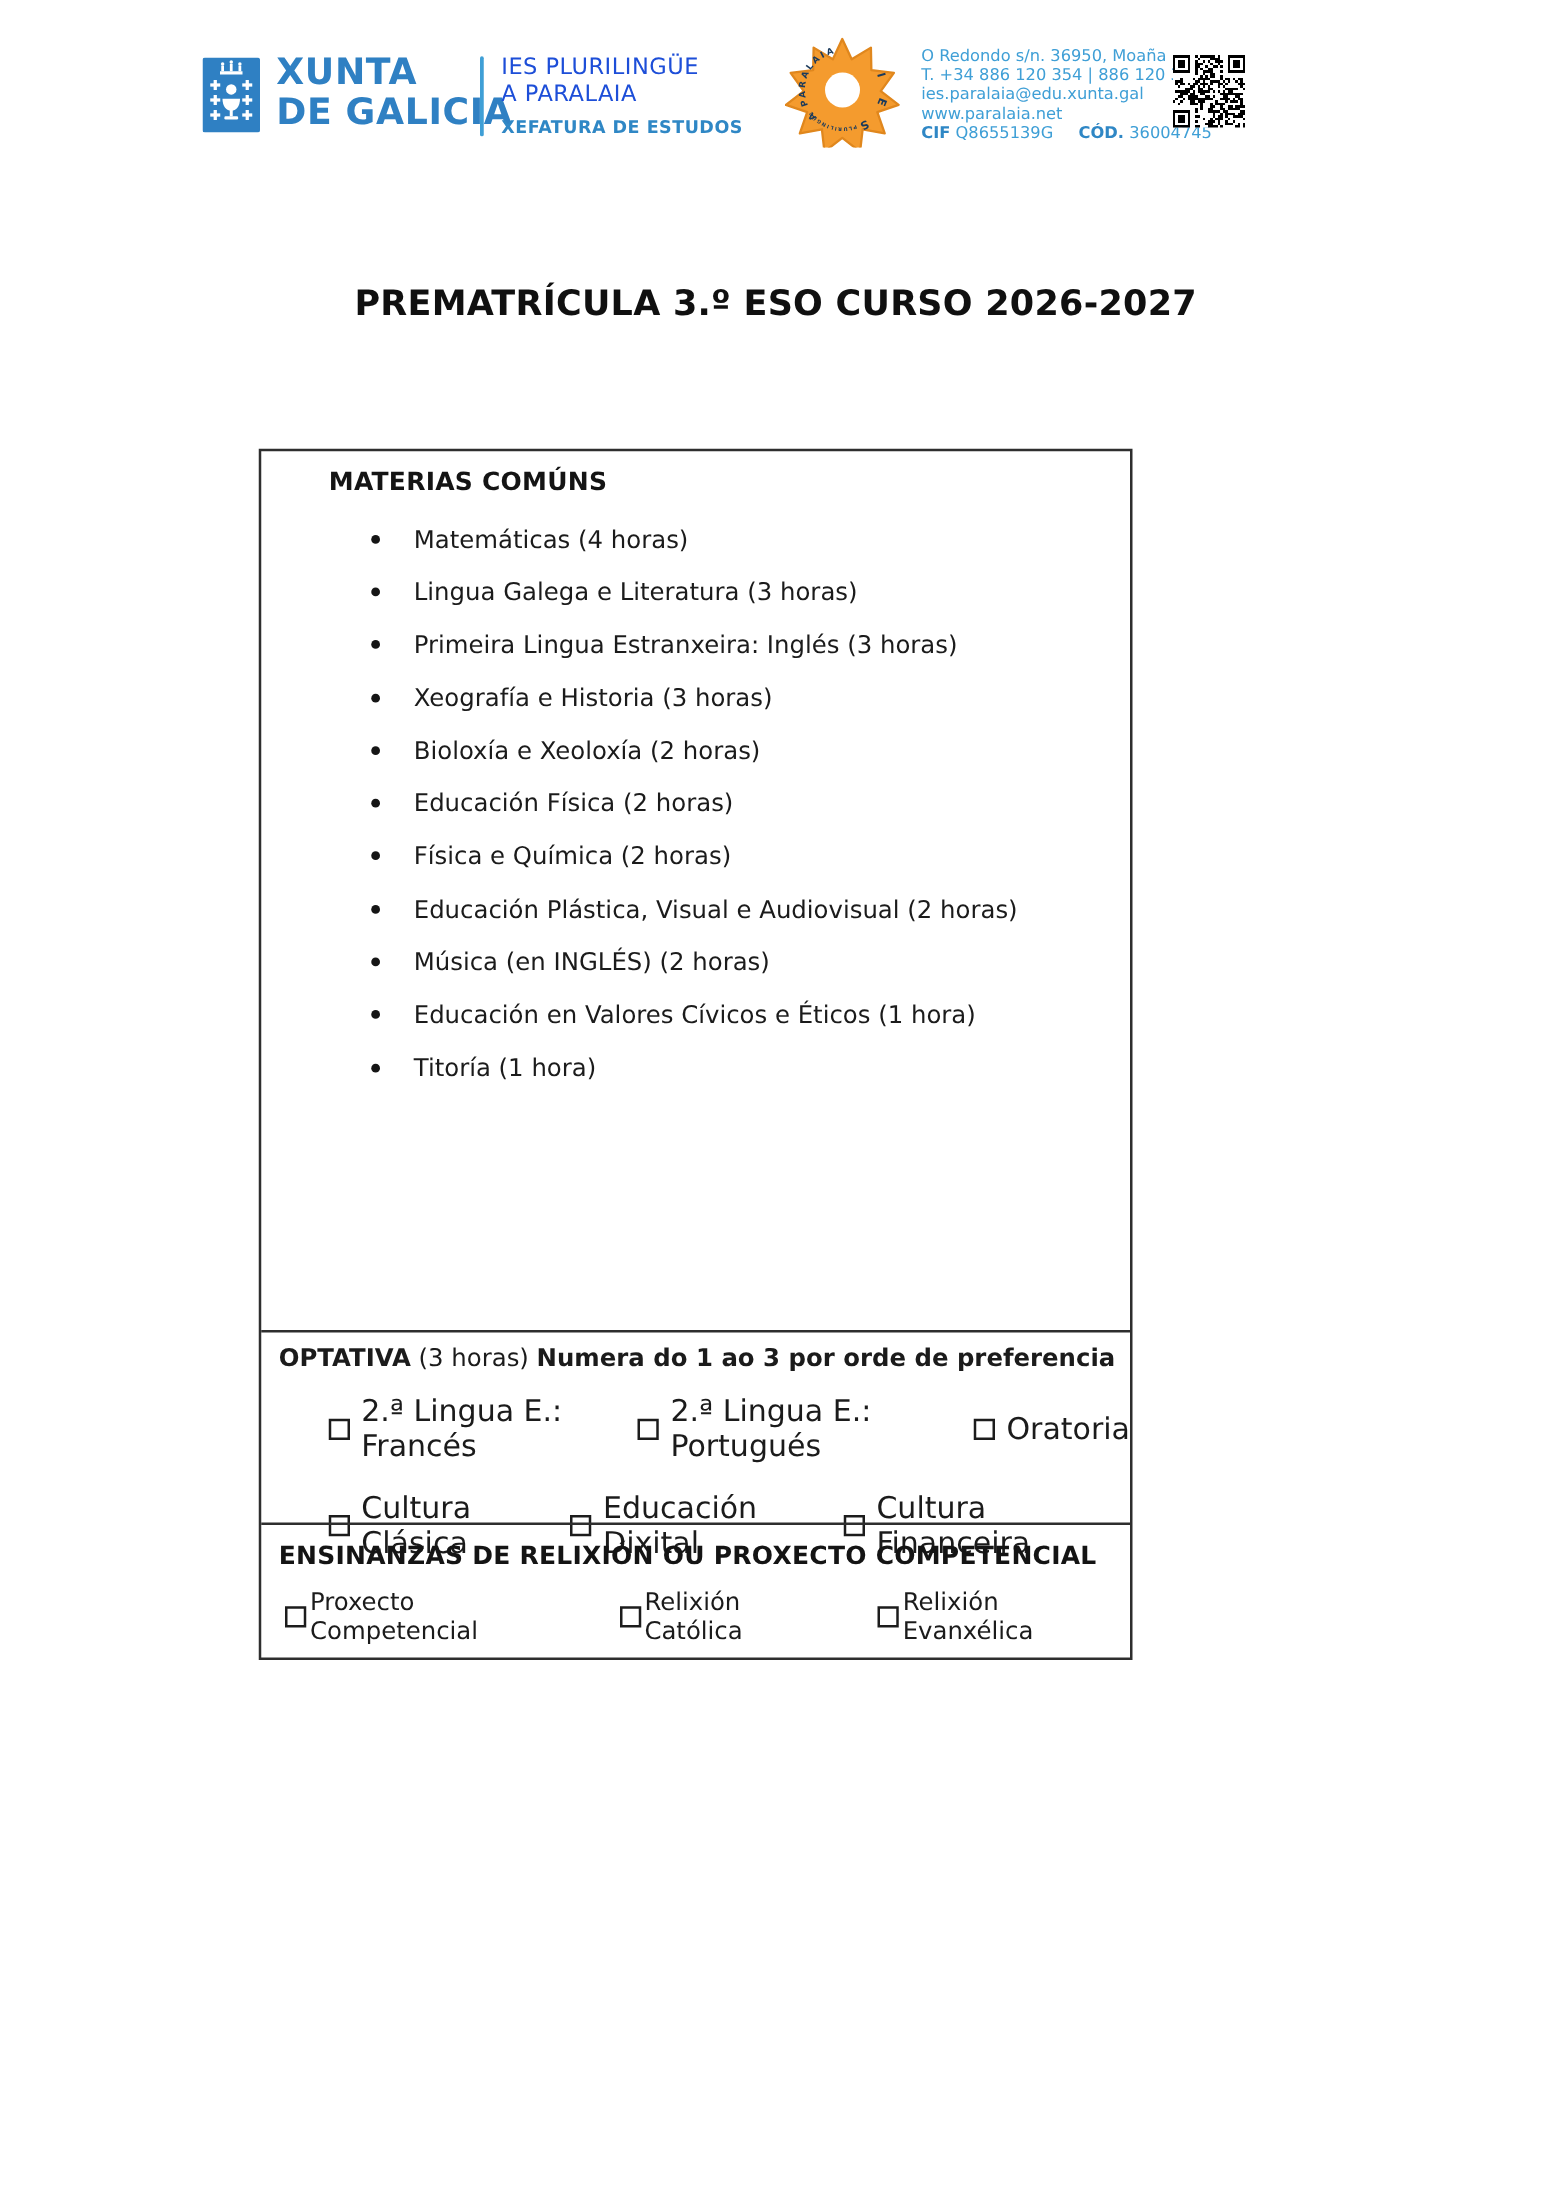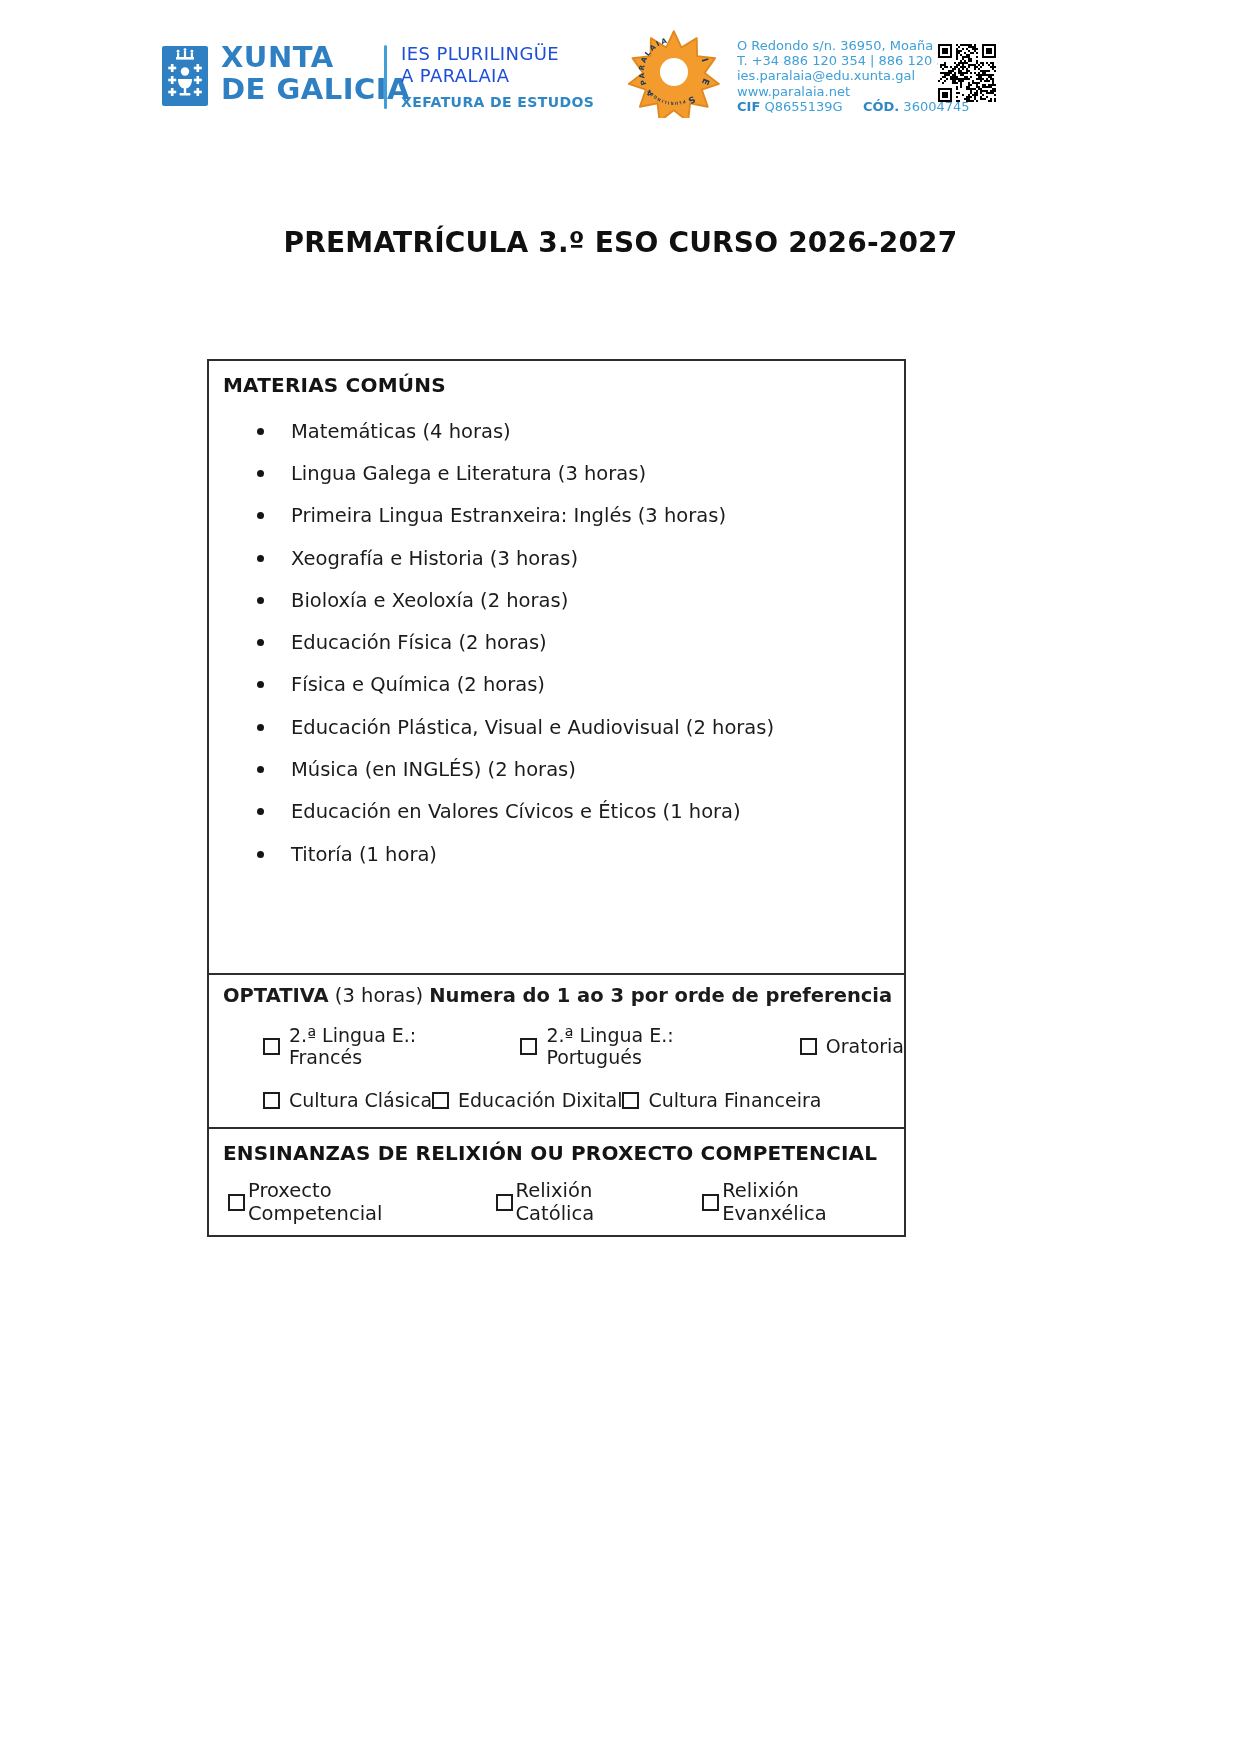--- a/index.html
+++ b/index.html
@@ -51,38 +51,38 @@
   
   .title-wrap { position: absolute; left: 0; top: 226px; width: 1241px; text-align: center; }
   .title { font-size: 28px; font-weight: bold; color: #101010; letter-spacing: 0.2px; }
 
   
   .doc-table {
     position: absolute; left: 207px; top: 359px; width: 699px;
     border: 2px solid #2e2e2e; background: #fff;
   }
   .sec { position: relative; }
-  .sec1 { height: 612px; }
+  .sec1 { height: 703px; padding-left: 40px; }
   .sec2 { height: 154px; border-top: 2px solid #2e2e2e; }
   .sec3 { height: 108px; border-top: 2px solid #2e2e2e; }
 
   .sec-header {
     font-weight: bold; font-size: 20px; color: #141414;
     padding: 12px 0 0 14px; letter-spacing: 0.2px;
   }
 
   ul.materias { list-style: none; margin: 13px 0 0 0; padding: 0; }
   ul.materias li { height: 42.3px; display: flex; align-items: center; font-size: 19.5px; }
   .dot { width: 7px; height: 7px; border-radius: 50%; background: #151515; margin-left: 48px; flex: 0 0 auto; }
   .li-label { margin-left: 27px; }
 
   .opt-header { font-size: 19.5px; padding: 9px 0 0 14px; }
   .opt-header .b { font-weight: bold; }
 
-  .opt-row { display: flex; align-items: center; font-size: 19px; }
+  .opt-row { display: flex; align-items: center; font-size: 24px; }
   .opt-row-1 { margin: 17px 0 0 54px; gap: 28px; }
   .opt-row-2 { margin: 21px 0 0 54px; }
   .rel-row  { margin: 14px 0 0 19px; gap: 30px; font-size: 19.5px; }
 
   .opt { display: flex; align-items: center; cursor: pointer; }
   .cb {
     width: 17px; height: 17px; border: 2px solid #1c1c1c;
     background: #fff; margin-right: 9px; flex: 0 0 auto;
   }
   .rel-row .cb { margin-right: 3px; }

